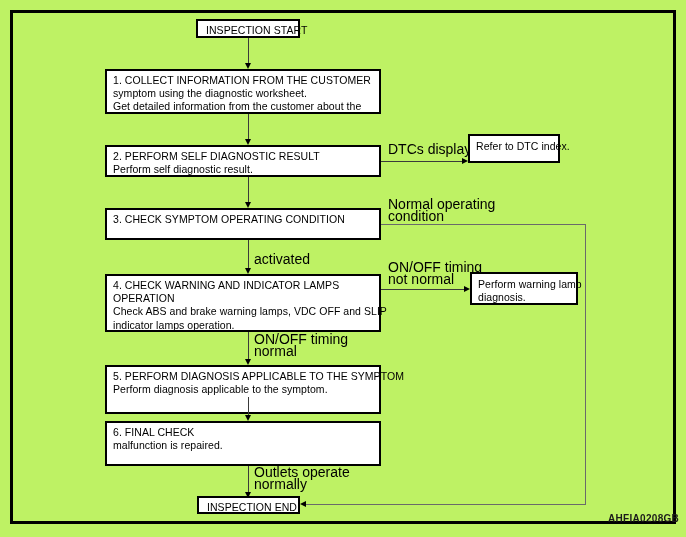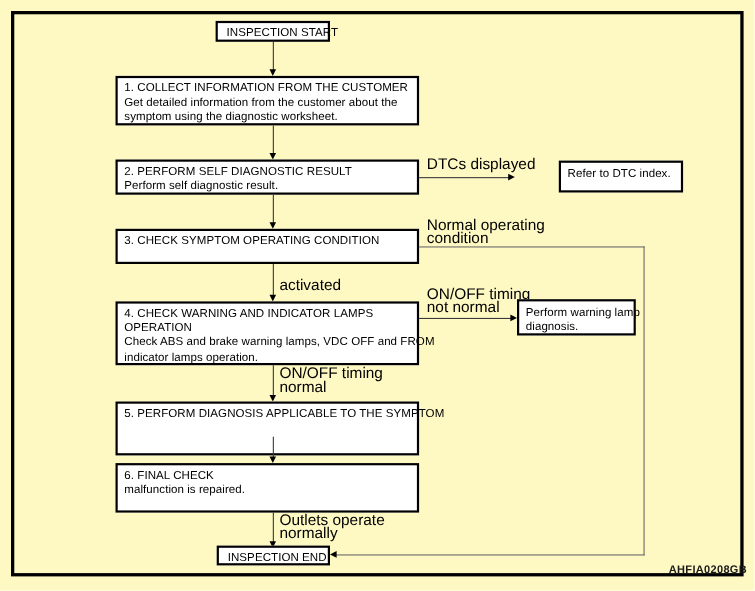--- a/index.html
+++ b/index.html
@@ -4,21 +4,21 @@
 <style>
   html, body {
     margin: 0;
     padding: 0;
     background: #ffffff;
   }
   #page {
     position: relative;
     width: 686px;
     height: 537px;
-    background: #fef9c3;
+    background: #bef264;
     font-family: "Liberation Sans", sans-serif;
     overflow: hidden;
   }
   
   #frame {
     position: absolute;
     left: 10px;
     top: 10px;
     width: 666px;
     height: 514px;
@@ -115,35 +115,35 @@
   <div id="frame"></div>
 
   <div class="box terminal" style="left:196px; top:19px; width:104px; height:19px;">
     <span class="line">INSPECTION START</span>
   </div>
   <div class="vline" style="left:248px; top:38px; height:29px;"></div>
   <div class="arrow-down" style="left:244.5px; top:63px;"></div>
 
   <div class="box" style="left:105px; top:69px; width:276px; height:45px;">
     <span class="line">1. COLLECT INFORMATION FROM THE CUSTOMER</span>
+    <span class="line">symptom using the diagnostic worksheet.</span>
     <span class="line">Get detailed information from the customer about the</span>
-    <span class="line">symptom using the diagnostic worksheet.</span>
   </div>
   <div class="vline" style="left:248px; top:114px; height:29px;"></div>
   <div class="arrow-down" style="left:244.5px; top:139px;"></div>
 
   <div class="box" style="left:105px; top:145px; width:276px; height:32px;">
     <span class="line">2. PERFORM SELF DIAGNOSTIC RESULT</span>
     <span class="line">Perform self diagnostic result.</span>
   </div>
 
   <div class="edge-label" style="left:388px; top:143px;">DTCs displayed</div>
   <div class="hline" style="left:381px; top:161px; width:82px;"></div>
   <div class="arrow-right" style="left:462px; top:157.5px;"></div>
-  <div class="box small" style="left:468px; top:146px; width:113px; height:29px;margin-left:40px;">
+  <div class="box small" style="left:468px; top:134px; width:92px; height:29px;">
     <span class="line">Refer to DTC index.</span>
   </div>
 
   <div class="vline" style="left:248px; top:177px; height:29px;"></div>
   <div class="arrow-down" style="left:244.5px; top:202px;"></div>
 
   <div class="box" style="left:105px; top:208px; width:276px; height:32px;">
     <span class="line">3. CHECK SYMPTOM OPERATING CONDITION</span>
   </div>
 
@@ -155,40 +155,41 @@
   <div class="arrow-left" style="left:300px; top:500.5px;"></div>
 
   <div class="vline" style="left:248px; top:240px; height:32px;"></div>
   <div class="edge-label" style="left:254px; top:241px;margin-top:41px;">Fail-safe not</div>
   <div class="edge-label" style="left:254px; top:253px;">activated</div>
   <div class="arrow-down" style="left:244.5px; top:268px;"></div>
 
   <div class="box" style="left:105px; top:274px; width:276px; height:58px;">
     <span class="line">4. CHECK WARNING AND INDICATOR LAMPS</span>
     <span class="line">OPERATION</span>
-    <span class="line">Check ABS and brake warning lamps, VDC OFF and FROM</span>
+    <span class="line">Check ABS and brake warning lamps, VDC OFF and SLIP</span>
     <span class="line">indicator lamps operation.</span>
   </div>
 
   <div class="edge-label" style="left:388px; top:261px;">ON/OFF timing</div>
   <div class="edge-label" style="left:388px; top:273px;">not normal</div>
   <div class="hline" style="left:381px; top:289px; width:84px;"></div>
   <div class="arrow-right" style="left:464px; top:285.5px;"></div>
   <div class="box small" style="left:470px; top:272px; width:108px; height:33px;">
     <span class="line">Perform warning lamp</span>
     <span class="line">diagnosis.</span>
   </div>
 
   <div class="vline" style="left:248px; top:332px; height:31px;"></div>
   <div class="edge-label" style="left:254px; top:333px;">ON/OFF timing</div>
   <div class="edge-label" style="left:254px; top:345px;">normal</div>
   <div class="arrow-down" style="left:244.5px; top:359px;"></div>
 
   <div class="box" style="left:105px; top:365px; width:276px; height:49px;">
     <span class="line">5. PERFORM DIAGNOSIS APPLICABLE TO THE SYMPTOM</span>
+    <span class="line">Perform diagnosis applicable to the symptom.</span>
   </div>
   <div class="vline" style="left:248px; top:397px; height:22px;"></div>
   <div class="arrow-down" style="left:244.5px; top:415px;"></div>
 
   <div class="box" style="left:105px; top:421px; width:276px; height:45px;">
     <span class="line">6. FINAL CHECK</span>
     <span class="line">malfunction is repaired.</span>
   </div>
 
   <div class="vline" style="left:248px; top:466px; height:30px;"></div>

